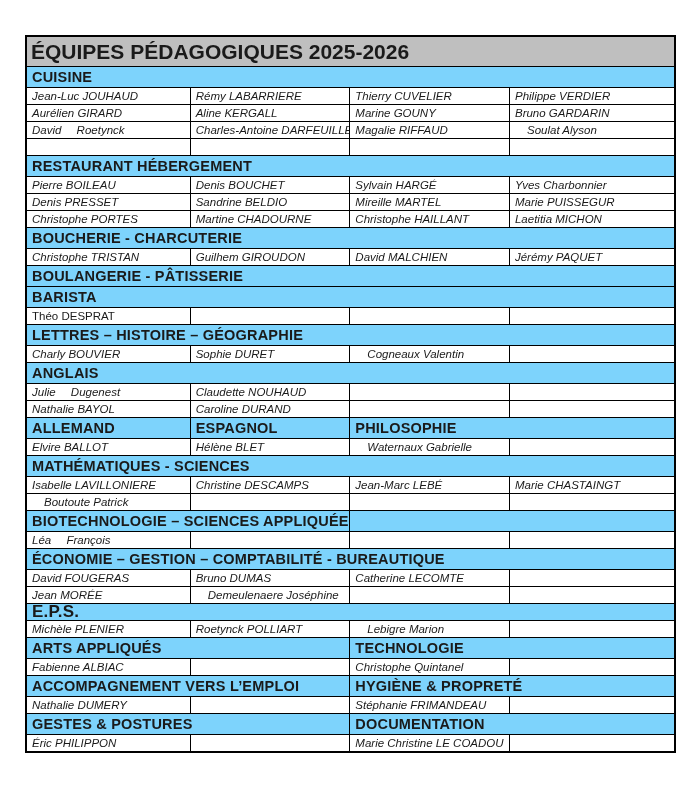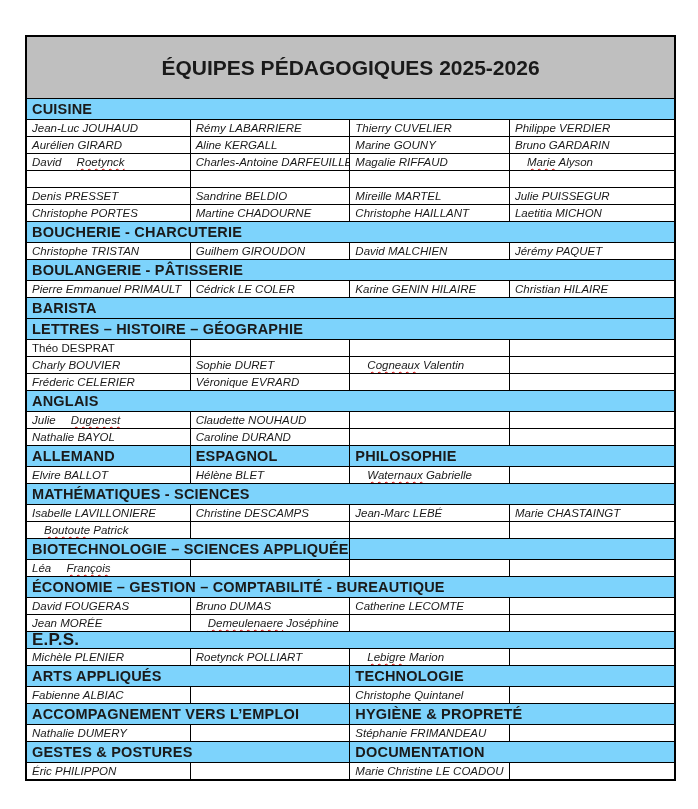--- a/index.html
+++ b/index.html
@@ -24,25 +24,25 @@
   }
   table.equipes td {
     border: 1px solid #000;
     overflow: hidden;
     white-space: nowrap;
     vertical-align: middle;
     color: #1a1a1a;
   }
   td.title {
     background: #bfbfbf;
-    text-align: center;
+    text-align: left;
     font-weight: bold;
     font-size: 21px;
     height: 27px;
-    padding: 17px 4px;
+    padding: 1px 4px;
   }
   td.section {
     background: #7dd3fc;
     font-weight: bold;
     font-size: 14.5px;
     line-height: 16px;
     height: 16px;
     padding: 2px 5px;
     letter-spacing: 0.2px;
   }
@@ -55,21 +55,20 @@
     font-style: italic;
     font-size: 11.5px;
     line-height: 14px;
     height: 14px;
     padding: 1px 5px;
   }
   td.name.upright {
     font-style: normal;
   }
   .miss {
-    text-decoration: underline;
     text-decoration-style: wavy;
     text-decoration-color: #cc0000;
     text-decoration-thickness: 1px;
     text-underline-offset: 2px;
     padding-left: 12px;
   }
 </style>
 </head>
 <body>
 
@@ -97,80 +96,77 @@
         <tr>
           <td class="name">Aurélien GIRARD</td>
           <td class="name">Aline KERGALL</td>
           <td class="name">Marine GOUNY</td>
           <td class="name">Bruno GARDARIN</td>
         </tr>
         <tr>
           <td class="name">David <span class="miss">Roetynck</span></td>
           <td class="name">Charles-Antoine DARFEUILLES</td>
           <td class="name">Magalie RIFFAUD</td>
-          <td class="name"><span class="miss">Marie</span> Alyson</td>
-        </tr>
-        <tr>
-          <td class="name"></td>
-          <td class="name"></td>
-          <td class="name"></td>
-          <td class="name"></td>
+          <td class="name"><span class="miss">Soulat</span> Alyson</td>
+        </tr>
+        <tr>
+          <td class="name"></td>
+          <td class="name"></td>
+          <td class="name"></td>
+          <td class="name"></td>
+        </tr>
+        <tr>
+          <td colspan="4" class="section">RESTAURANT HÉBERGEMENT</td>
+        </tr>
+        <tr>
+          <td class="name">Pierre BOILEAU</td>
+          <td class="name">Denis BOUCHET</td>
+          <td class="name">Sylvain HARGÉ</td>
+          <td class="name">Yves Charbonnier</td>
         </tr>
         <tr>
           <td class="name">Denis PRESSET</td>
           <td class="name">Sandrine BELDIO</td>
           <td class="name">Mireille MARTEL</td>
-          <td class="name">Julie PUISSEGUR</td>
+          <td class="name">Marie PUISSEGUR</td>
         </tr>
         <tr>
           <td class="name">Christophe PORTES</td>
           <td class="name">Martine CHADOURNE</td>
           <td class="name">Christophe HAILLANT</td>
           <td class="name">Laetitia MICHON</td>
         </tr>
         <tr>
           <td colspan="4" class="section">BOUCHERIE - CHARCUTERIE</td>
         </tr>
         <tr>
           <td class="name">Christophe TRISTAN</td>
           <td class="name">Guilhem GIROUDON</td>
           <td class="name">David MALCHIEN</td>
           <td class="name">Jérémy PAQUET</td>
         </tr>
         <tr>
           <td colspan="4" class="section">BOULANGERIE - PÂTISSERIE</td>
         </tr>
         <tr>
-          <td class="name">Pierre Emmanuel PRIMAULT</td>
-          <td class="name">Cédrick LE COLER</td>
-          <td class="name">Karine GENIN HILAIRE</td>
-          <td class="name">Christian HILAIRE</td>
-        </tr>
-        <tr>
           <td colspan="4" class="section">BARISTA</td>
         </tr>
         <tr>
+          <td class="name upright">Théo DESPRAT</td>
+          <td class="name"></td>
+          <td class="name"></td>
+          <td class="name"></td>
+        </tr>
+        <tr>
           <td colspan="4" class="section">LETTRES – HISTOIRE – GÉOGRAPHIE</td>
-        </tr>
-        <tr>
-          <td class="name upright">Théo DESPRAT</td>
-          <td class="name"></td>
-          <td class="name"></td>
-          <td class="name"></td>
         </tr>
         <tr>
           <td class="name">Charly BOUVIER</td>
           <td class="name">Sophie DURET</td>
           <td class="name"><span class="miss">Cogneaux</span> Valentin</td>
-          <td class="name"></td>
-        </tr>
-        <tr>
-          <td class="name">Fréderic CELERIER</td>
-          <td class="name">Véronique EVRARD</td>
-          <td class="name"></td>
           <td class="name"></td>
         </tr>
         <tr>
           <td colspan="4" class="section">ANGLAIS</td>
         </tr>
         <tr>
           <td class="name">Julie <span class="miss">Dugenest</span></td>
           <td class="name">Claudette NOUHAUD</td>
           <td class="name"></td>
           <td class="name"></td>

